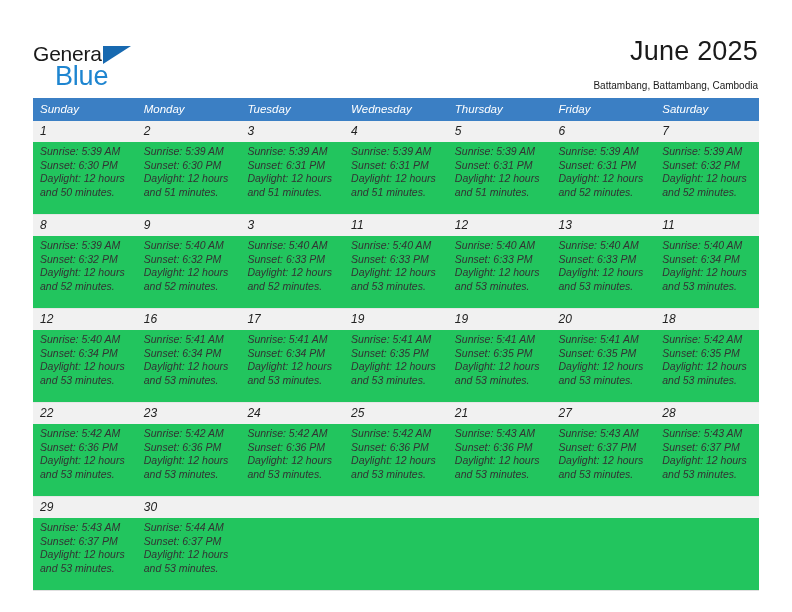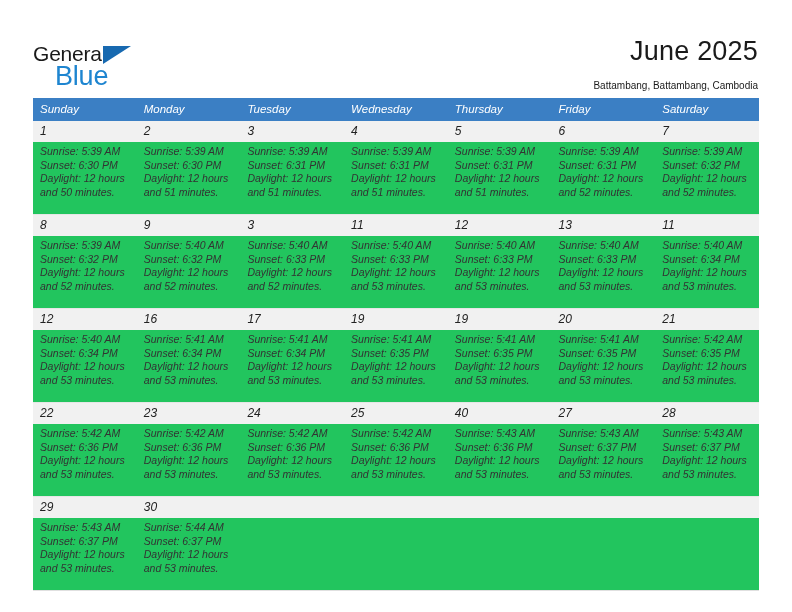--- a/index.html
+++ b/index.html
@@ -270,21 +270,21 @@
 Daylight: 12 hours and 53 minutes.</div>
           </td>
         </tr>
         <tr class="daynum-row">
           <td>12</td>
           <td>16</td>
           <td>17</td>
           <td>19</td>
           <td>19</td>
           <td>20</td>
-          <td>21</td>
+          <td>18</td>
         </tr>
         <tr class="detail-row">
           <td>
             <div class="cell-lines">Sunrise: 5:40 AM
 Sunset: 6:34 PM
 Daylight: 12 hours and 53 minutes.</div>
           </td>
           <td>
             <div class="cell-lines">Sunrise: 5:41 AM
 Sunset: 6:34 PM
@@ -314,21 +314,21 @@
             <div class="cell-lines">Sunrise: 5:42 AM
 Sunset: 6:35 PM
 Daylight: 12 hours and 53 minutes.</div>
           </td>
         </tr>
         <tr class="daynum-row">
           <td>22</td>
           <td>23</td>
           <td>24</td>
           <td>25</td>
-          <td>40</td>
+          <td>21</td>
           <td>27</td>
           <td>28</td>
         </tr>
         <tr class="detail-row">
           <td>
             <div class="cell-lines">Sunrise: 5:42 AM
 Sunset: 6:36 PM
 Daylight: 12 hours and 53 minutes.</div>
           </td>
           <td>

